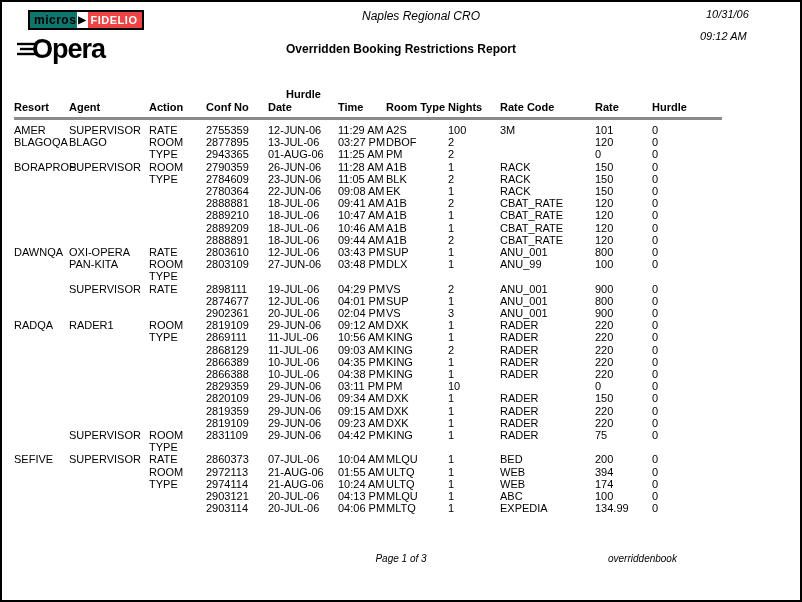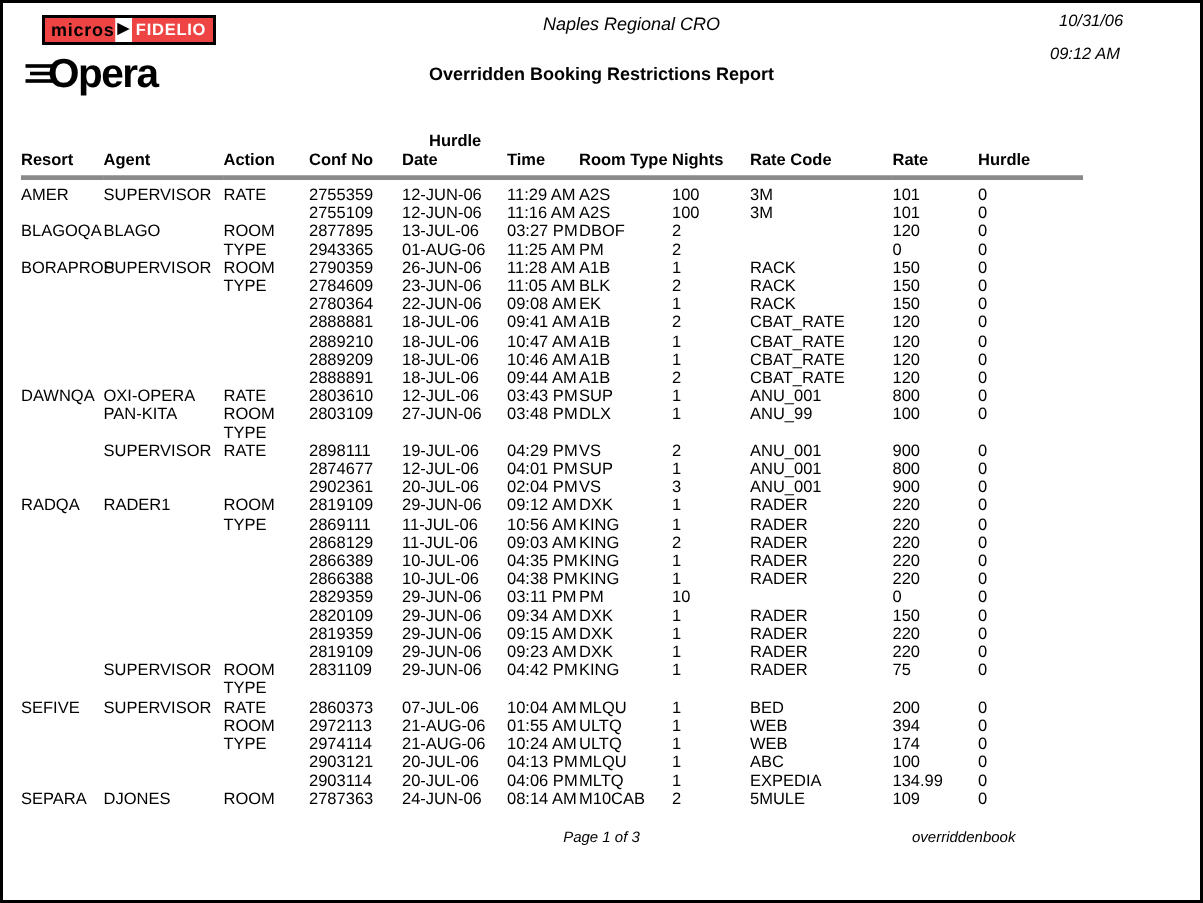--- a/index.html
+++ b/index.html
@@ -13,21 +13,21 @@
     overflow:hidden;
   }
   
   .logo-block{position:absolute;left:26px;top:8px;}
   .mf-logo{
     display:inline-flex;align-items:stretch;
     border:2px solid #000;
     font-weight:bold;font-size:12px;line-height:16px;
     letter-spacing:0.5px;
   }
-  .mf-micros{background:#ef4444;color:#000;padding:0 1px 0 4px;}
+  .mf-micros{background:#0f766e;color:#000;padding:0 1px 0 4px;}
   .mf-arrow{background:#fff;color:#000;font-size:10px;line-height:16px;padding:0 1px;}
   .mf-fidelio{background:#ef4444;color:#fff;padding:0 5px 0 3px;font-size:11px;}
   .opera-logo{display:flex;align-items:center;margin-top:6px;margin-left:-12px;}
   .opera-lines{margin-right:-6px;}
   .opera-text{font-size:27px;font-weight:bold;letter-spacing:-1px;line-height:26px;}
   .title-block{position:absolute;left:0;right:0;top:0;text-align:center;pointer-events:none;}
   .report-org{font-size:12px;font-style:italic;margin-top:7px;padding-left:40px;}
   .report-title{font-size:12px;font-weight:bold;margin-top:19px;}
   .report-date{position:absolute;left:704px;top:6px;font-size:11px;font-style:italic;}
   .report-time{position:absolute;left:698px;top:28px;font-size:11px;font-style:italic;}
@@ -143,33 +143,20 @@
           <td>2755359</td>
           <td>12-JUN-06</td>
           <td>11:29 AM</td>
           <td>A2S</td>
           <td>100</td>
           <td>3M</td>
           <td>101</td>
           <td>0</td>
         </tr>
         <tr>
-          <td></td>
-          <td></td>
-          <td></td>
-          <td>2755109</td>
-          <td>12-JUN-06</td>
-          <td>11:16 AM</td>
-          <td>A2S</td>
-          <td>100</td>
-          <td>3M</td>
-          <td>101</td>
-          <td>0</td>
-        </tr>
-        <tr>
           <td>BLAGOQA</td>
           <td>BLAGO</td>
           <td>ROOM</td>
           <td>2877895</td>
           <td>13-JUL-06</td>
           <td>03:27 PM</td>
           <td>DBOF</td>
           <td>2</td>
           <td></td>
           <td>120</td>
@@ -558,32 +545,19 @@
           <td></td>
           <td>2903114</td>
           <td>20-JUL-06</td>
           <td>04:06 PM</td>
           <td>MLTQ</td>
           <td>1</td>
           <td>EXPEDIA</td>
           <td>134.99</td>
           <td>0</td>
         </tr>
-        <tr>
-          <td>SEPARA</td>
-          <td>DJONES</td>
-          <td>ROOM</td>
-          <td>2787363</td>
-          <td>24-JUN-06</td>
-          <td>08:14 AM</td>
-          <td>M10CAB</td>
-          <td>2</td>
-          <td>5MULE</td>
-          <td>109</td>
-          <td>0</td>
-        </tr>
       </tbody>
   </table>
 
   <div class="footer-page">Page 1 of 3</div>
   <div class="footer-file">overriddenbook</div>
 
 </div>
 
 </body></html>

